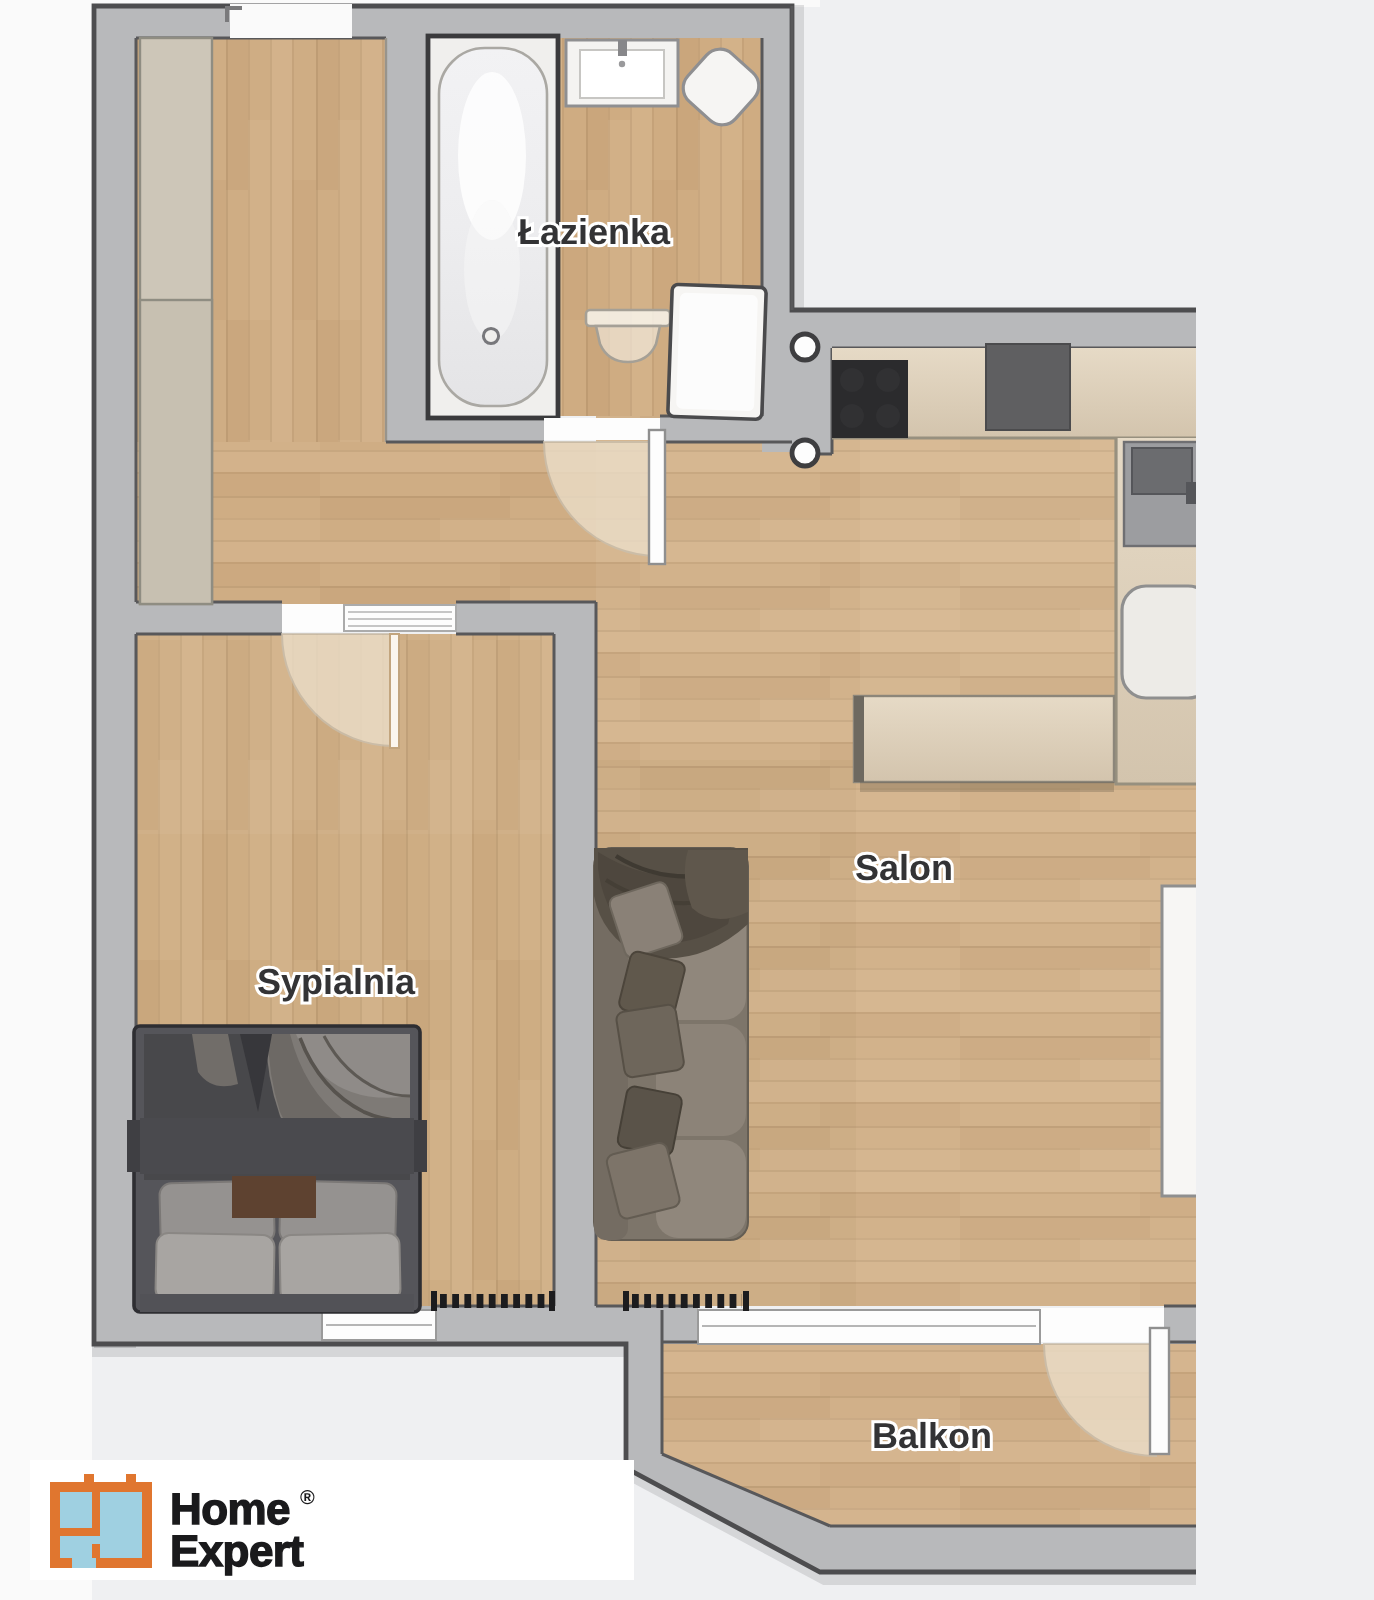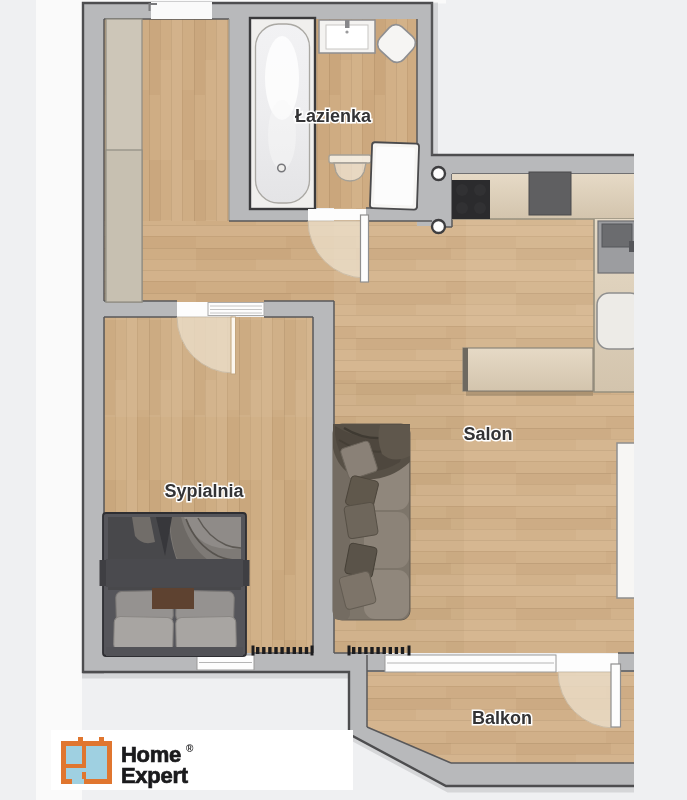--- a/index.html
+++ b/index.html
@@ -1,17 +1,17 @@
 <!DOCTYPE html>
 <html><head>
 <meta charset="utf-8">
 <style>
   html,body{margin:0;padding:0;background:#eff0f2;}
   .wrap{position:relative;width:598px;height:800px;overflow:hidden;
-        font-family:"Liberation Sans", sans-serif;padding-left:36px;}
+        font-family:"Liberation Sans", sans-serif;}
   svg{display:block}
   text{font-family:"Liberation Sans", sans-serif;}
 </style>
 </head>
 <body>
 <div class="wrap">
 <svg width="687" height="800" viewBox="0 0 687 800">
 <defs>
   <pattern id="plankV" width="45" height="160" patternUnits="userSpaceOnUse">
     <rect x="0" y="0" width="1" height="160" fill="rgba(95,60,25,0.11)"></rect>

